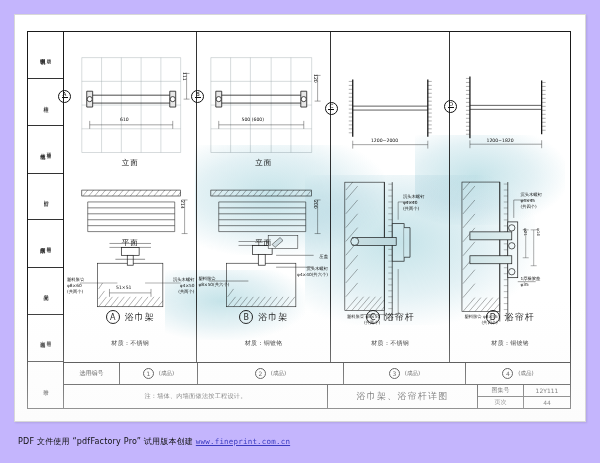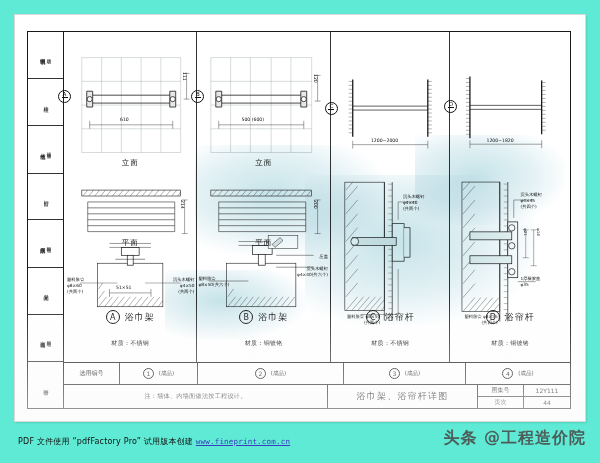--- a/index.html
+++ b/index.html
@@ -6,21 +6,21 @@
   html, body {
     margin: 0; padding: 0;
     width: 600px; height: 463px;
     background: #ffffff;
     font-family: "DejaVu Sans", "Liberation Sans", sans-serif;
     overflow: hidden;
   }
   #page {
     position: relative;
     width: 600px; height: 463px;
-    background: #5eead4;
+    background: #c4b5fd;
   }
 
   
   .sheet {
     position: absolute;
     left: 14px; top: 14px;
     width: 572px; height: 408px;
     background: #ffffff;
     border: 1px solid #d8d8d8;
     box-shadow: 1px 1px 2px rgba(0,0,0,.10);
@@ -740,15 +740,14 @@
     <div class="smudge" style="left:150px; top:255px; width:140px; height:70px;"></div>
     <div class="smudge" style="left:400px; top:120px; width:150px; height:90px;"></div>
     <div class="scan-tint"></div>
   </div>
 
   <div class="footer">
     <span>PDF 文件使用 “pdfFactory Pro” 试用版本创建</span>
     <span class="url">www.fineprint.com.cn</span>
   </div>
 
-  <div class="watermark">头条 @工程造价院</div>
 
 </div>
 
 </body></html>

